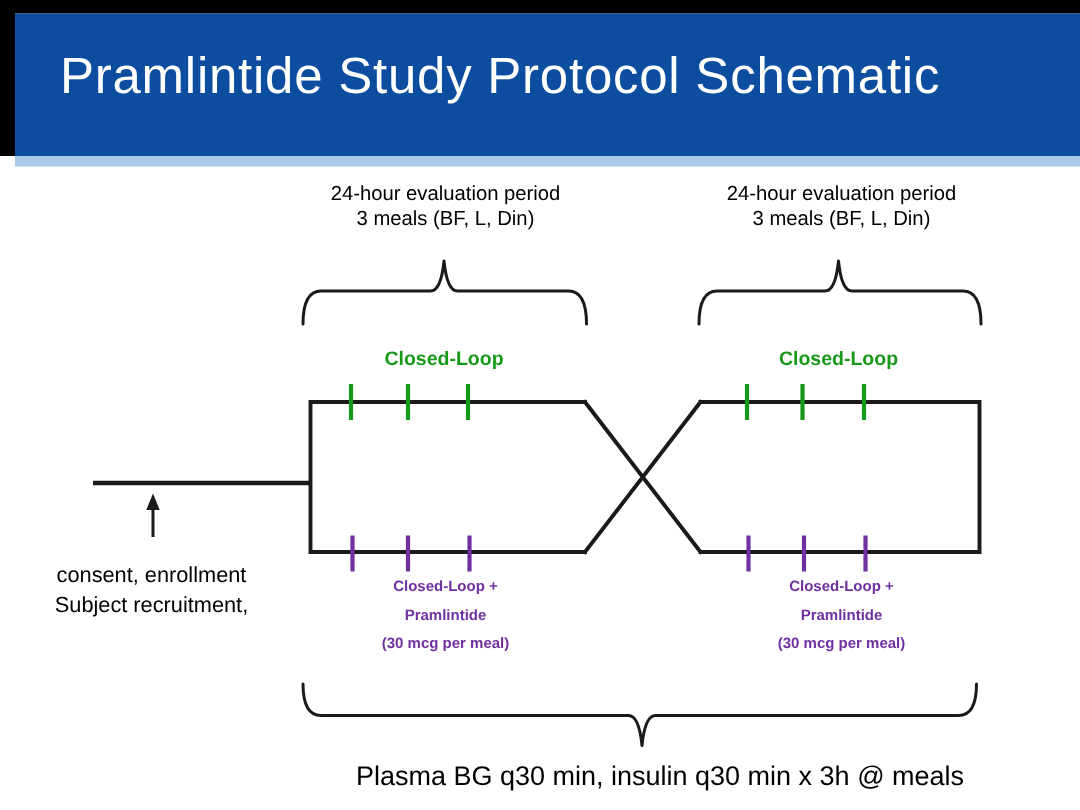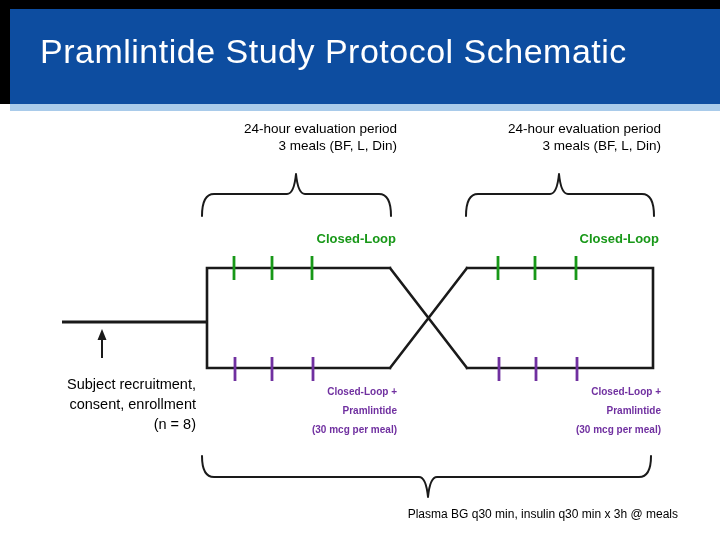--- a/index.html
+++ b/index.html
@@ -19,32 +19,32 @@
   }
   .top-black-bar{position:absolute;left:0;top:0;width:720px;height:9px;background:var(--header-top-bar);}
   .left-black-bar{position:absolute;left:0;top:0;width:10px;height:104px;background:var(--header-top-bar);}
   .header{position:absolute;left:10px;top:9px;width:710px;height:95px;background:var(--header-bg);}
   .header-strip{position:absolute;left:10px;top:104px;width:710px;height:7px;background:var(--header-strip);}
   .slide-title{
     position:absolute;left:30px;top:23px;width:660px;
     font-size:34px;letter-spacing:.5px;color:var(--title-text);white-space:nowrap;
   }
   .diagram-svg{position:absolute;left:0;top:0;width:720px;height:540px;}
-  .txt{position:absolute;text-align:right;}
+  .txt{position:absolute;text-align:center;}
   .eval-label{width:200px;font-size:13.5px;line-height:16.5px;color:var(--body-text);}
   .eval-left{left:197px;top:121px;}
   .eval-right{left:461px;top:121px;}
   .cl-label{width:200px;font-size:13px;font-weight:bold;color:var(--closed-loop-green);}
   .cl-left{left:196px;top:231px;}
   .cl-right{left:459px;top:231px;}
   .recruit-label{left:6px;top:374px;width:190px;font-size:14.5px;line-height:20px;color:var(--body-text);}
   .pram-label{width:200px;font-size:10px;line-height:19px;font-weight:bold;color:var(--pramlintide-purple);}
   .pram-left{left:197px;top:382px;}
   .pram-right{left:461px;top:382px;}
-  .footer-label{left:178px;top:507px;width:500px;font-size:12px;color:var(--body-text);}
+  .footer-label{left:190px;top:507px;width:500px;font-size:18px;color:var(--body-text);}
   
   .brace{fill:none;stroke:var(--diagram-line);stroke-width:2;stroke-linecap:round;stroke-linejoin:round;}
   .boxline{fill:none;stroke:var(--diagram-line);stroke-width:2.6;stroke-linecap:square;}
   .recruitline{fill:none;stroke:var(--diagram-line);stroke-width:3;}
   .arrowline{fill:none;stroke:var(--diagram-line);stroke-width:2;}
   .arrowhead{fill:var(--diagram-line);stroke:none;}
   .tick-green{stroke:var(--closed-loop-green);stroke-width:2.8;}
   .tick-purple{stroke:var(--pramlintide-purple);stroke-width:2.8;}
 </style>
 </head>
@@ -109,23 +109,22 @@
   </div>
   <div class="txt eval-label eval-right">
     <div>24-hour evaluation period</div>
     <div>3 meals (BF, L, Din)</div>
   </div>
 
   <div class="txt cl-label cl-left">Closed-Loop</div>
   <div class="txt cl-label cl-right">Closed-Loop</div>
 
   <div class="txt recruit-label">
+    <div>consent, enrollment</div>
     <div>Subject recruitment,</div>
-    <div>consent, enrollment</div>
-    <div>(n = 8)</div>
   </div>
 
   <div class="txt pram-label pram-left">
     <div>Closed-Loop +</div>
     <div>Pramlintide</div>
     <div>(30 mcg per meal)</div>
   </div>
   <div class="txt pram-label pram-right">
     <div>Closed-Loop +</div>
     <div>Pramlintide</div>

